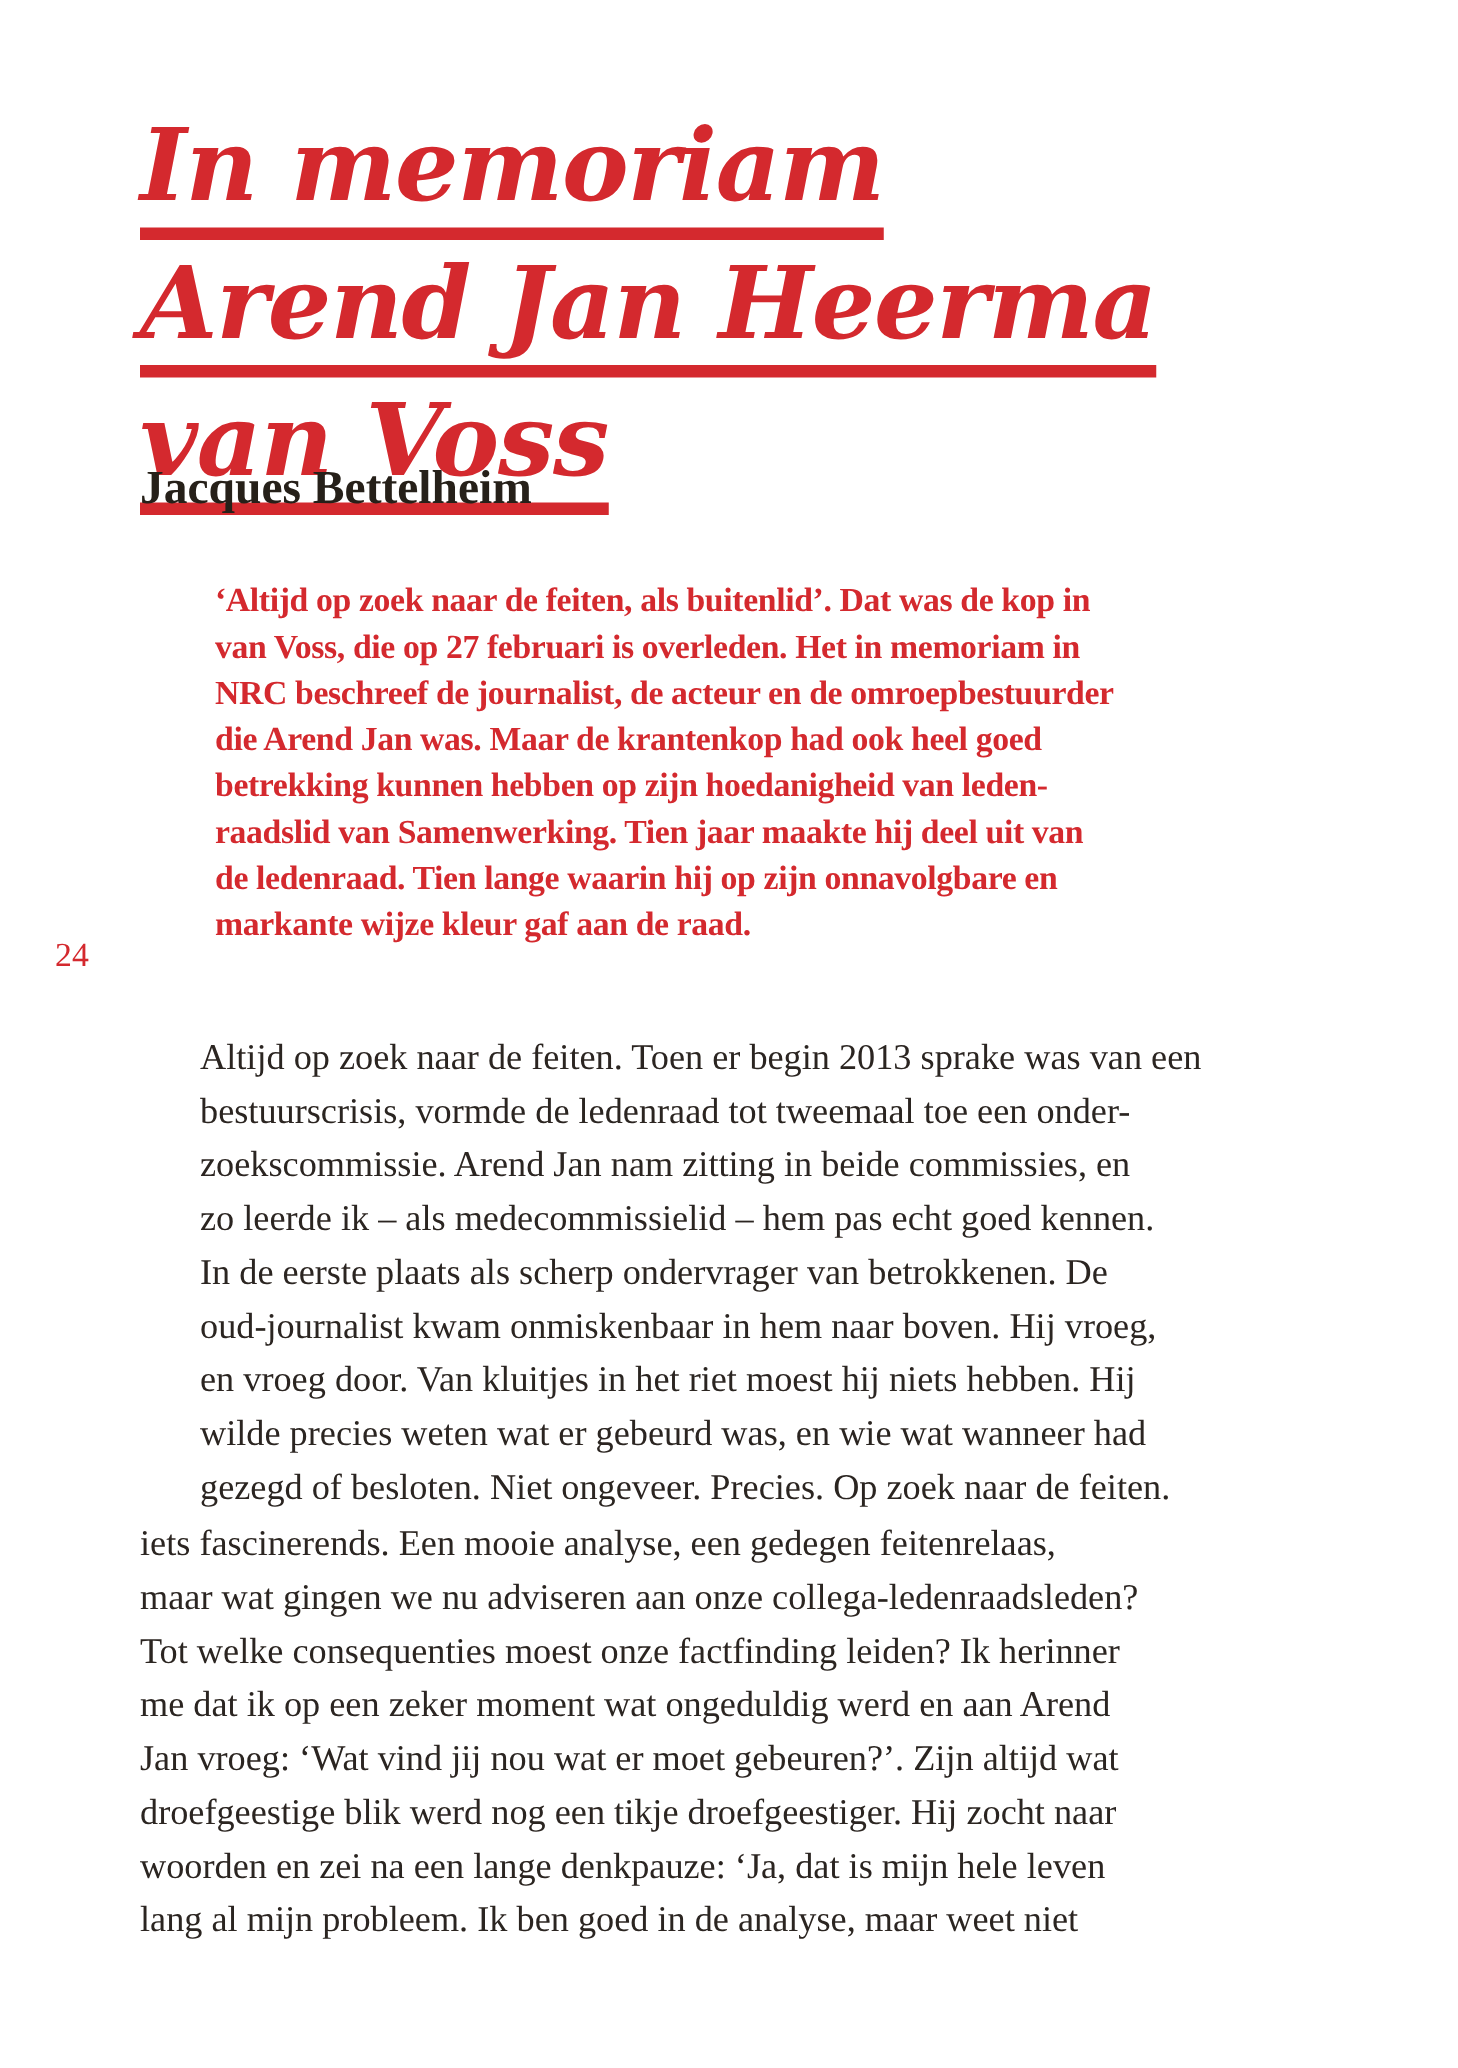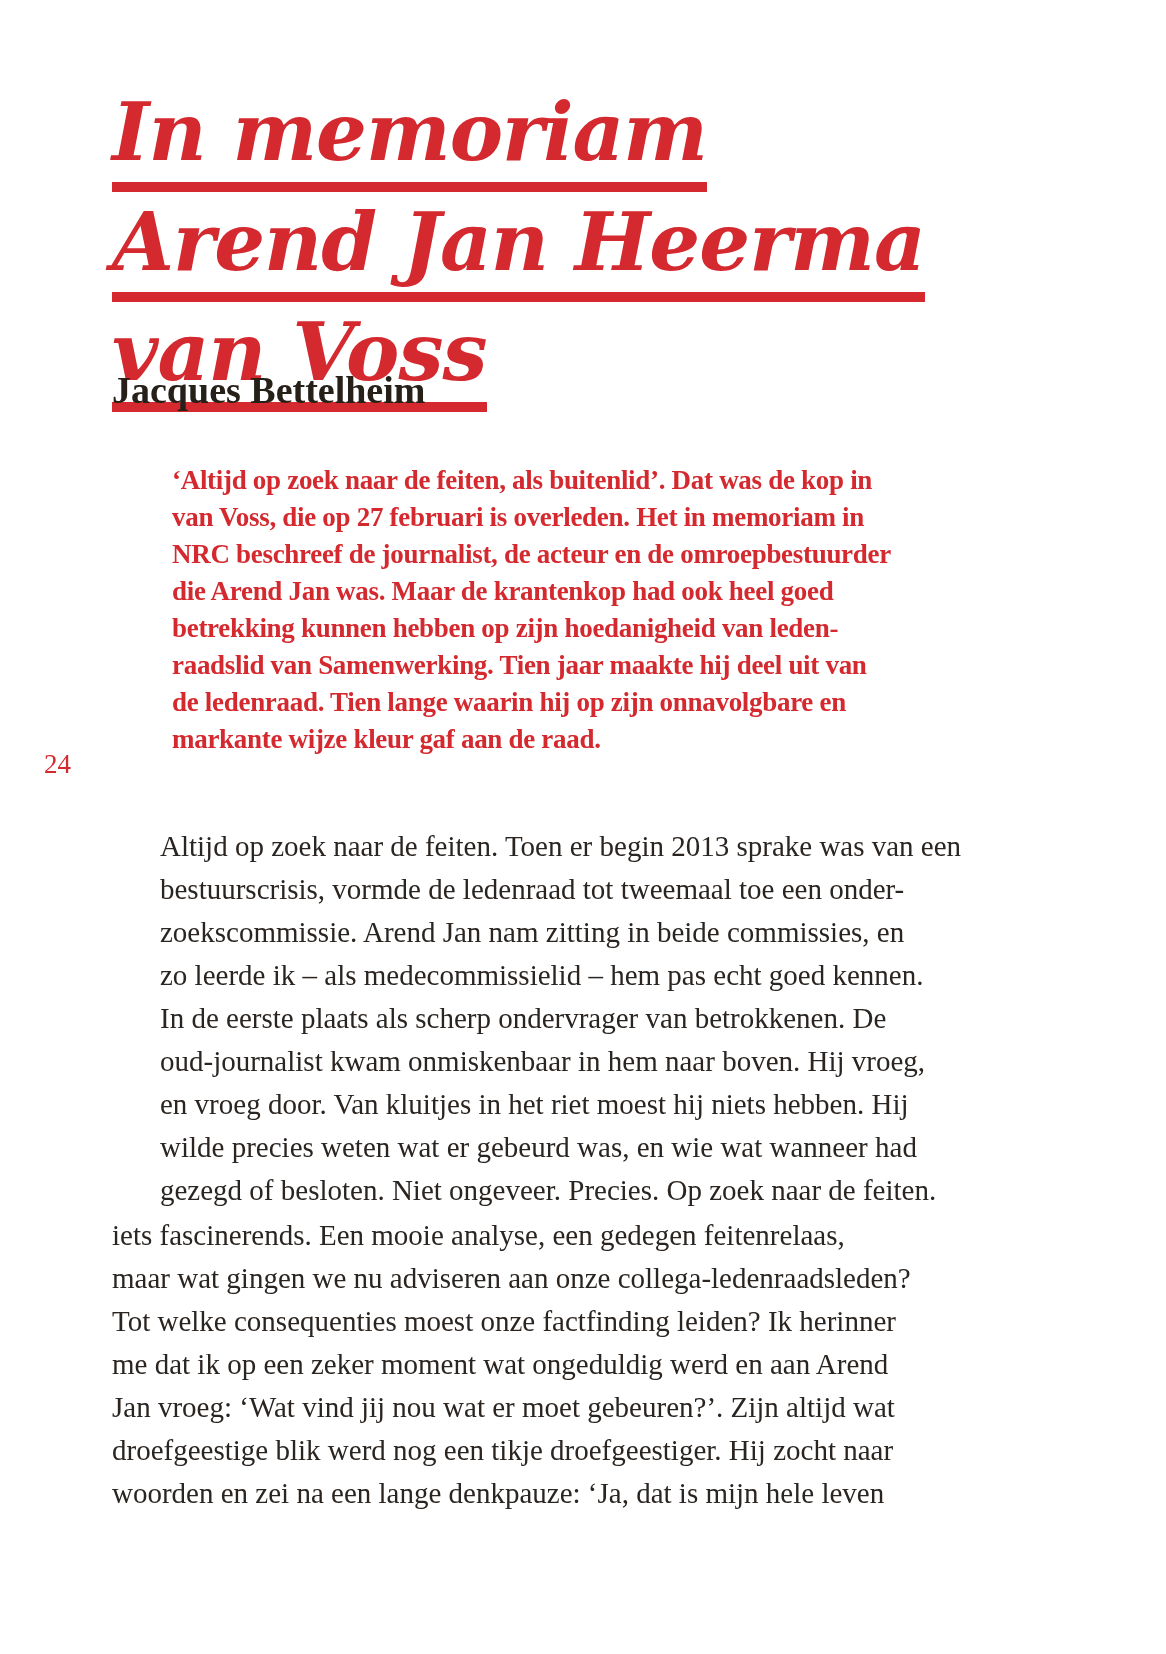--- a/index.html
+++ b/index.html
@@ -122,15 +122,16 @@
     </section>
 
   <section class="body-para para2">
       <div class="line"><span>iets fascinerends. Een mooie analyse, een gedegen feitenrelaas,</span></div>
       <div class="line"><span>maar wat gingen we nu adviseren aan onze collega-ledenraadsleden?</span></div>
       <div class="line"><span>Tot welke consequenties moest onze factfinding leiden? Ik herinner</span></div>
       <div class="line"><span>me dat ik op een zeker moment wat ongeduldig werd en aan Arend</span></div>
       <div class="line"><span>Jan vroeg: ‘Wat vind jij nou wat er moet gebeuren?’. Zijn altijd wat</span></div>
       <div class="line"><span>droefgeestige blik werd nog een tikje droefgeestiger. Hij zocht naar</span></div>
       <div class="line"><span>woorden en zei na een lange denkpauze: ‘Ja, dat is mijn hele leven</span></div>
+      <div class="line"><span>lang al mijn probleem. Ik ben goed in de analyse, maar weet niet</span></div>
     </section>
 
 </div>
 
 </body></html>

